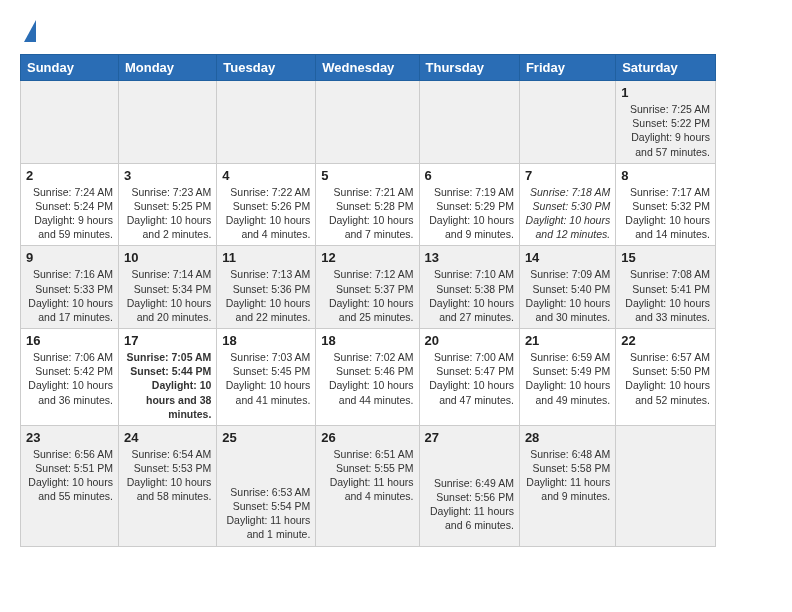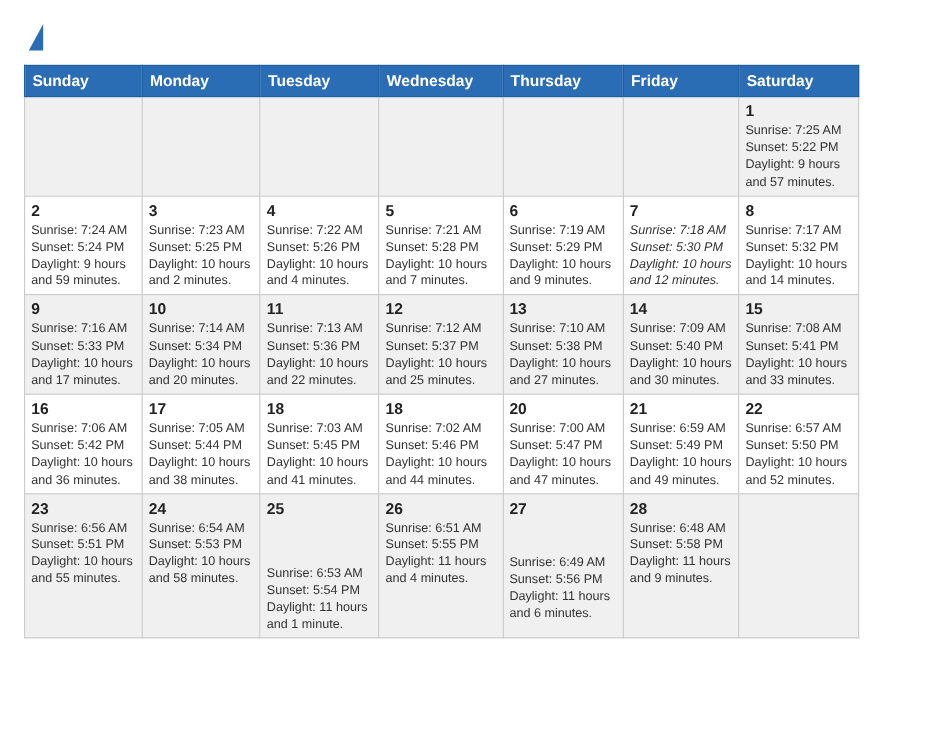--- a/index.html
+++ b/index.html
@@ -88,20 +88,21 @@
       font-size: 13px;
       font-weight: bold;
       color: #222;
       display: block;
       margin-bottom: 2px;
     }
     .day-info {
       font-size: 10.5px;
       color: #333;
       line-height: 1.35;
+      text-align: right;
     }
     .empty-cell {
       background: #f9f9f9;
     }
   </style>
 </head>
 <body>
 
 <div class="page">
   <div class="header">
@@ -235,21 +236,21 @@
         </tr>
         <tr>
           <td>
             <span class="day-number">16</span>
             <div class="day-info" style="white-space: pre-line;">Sunrise: 7:06 AM
 Sunset: 5:42 PM
 Daylight: 10 hours and 36 minutes.</div>
           </td>
           <td>
             <span class="day-number">17</span>
-            <div class="day-info" style="white-space: pre-line;">Sunrise: 7:05 AM
+            <div class="day-info" style="white-space: pre-line; font-weight: bold;">Sunrise: 7:05 AM
 Sunset: 5:44 PM
 Daylight: 10 hours and 38 minutes.</div>
           </td>
           <td>
             <span class="day-number">18</span>
             <div class="day-info" style="white-space: pre-line;">Sunrise: 7:03 AM
 Sunset: 5:45 PM
 Daylight: 10 hours and 41 minutes.</div>
           </td>
           <td>

